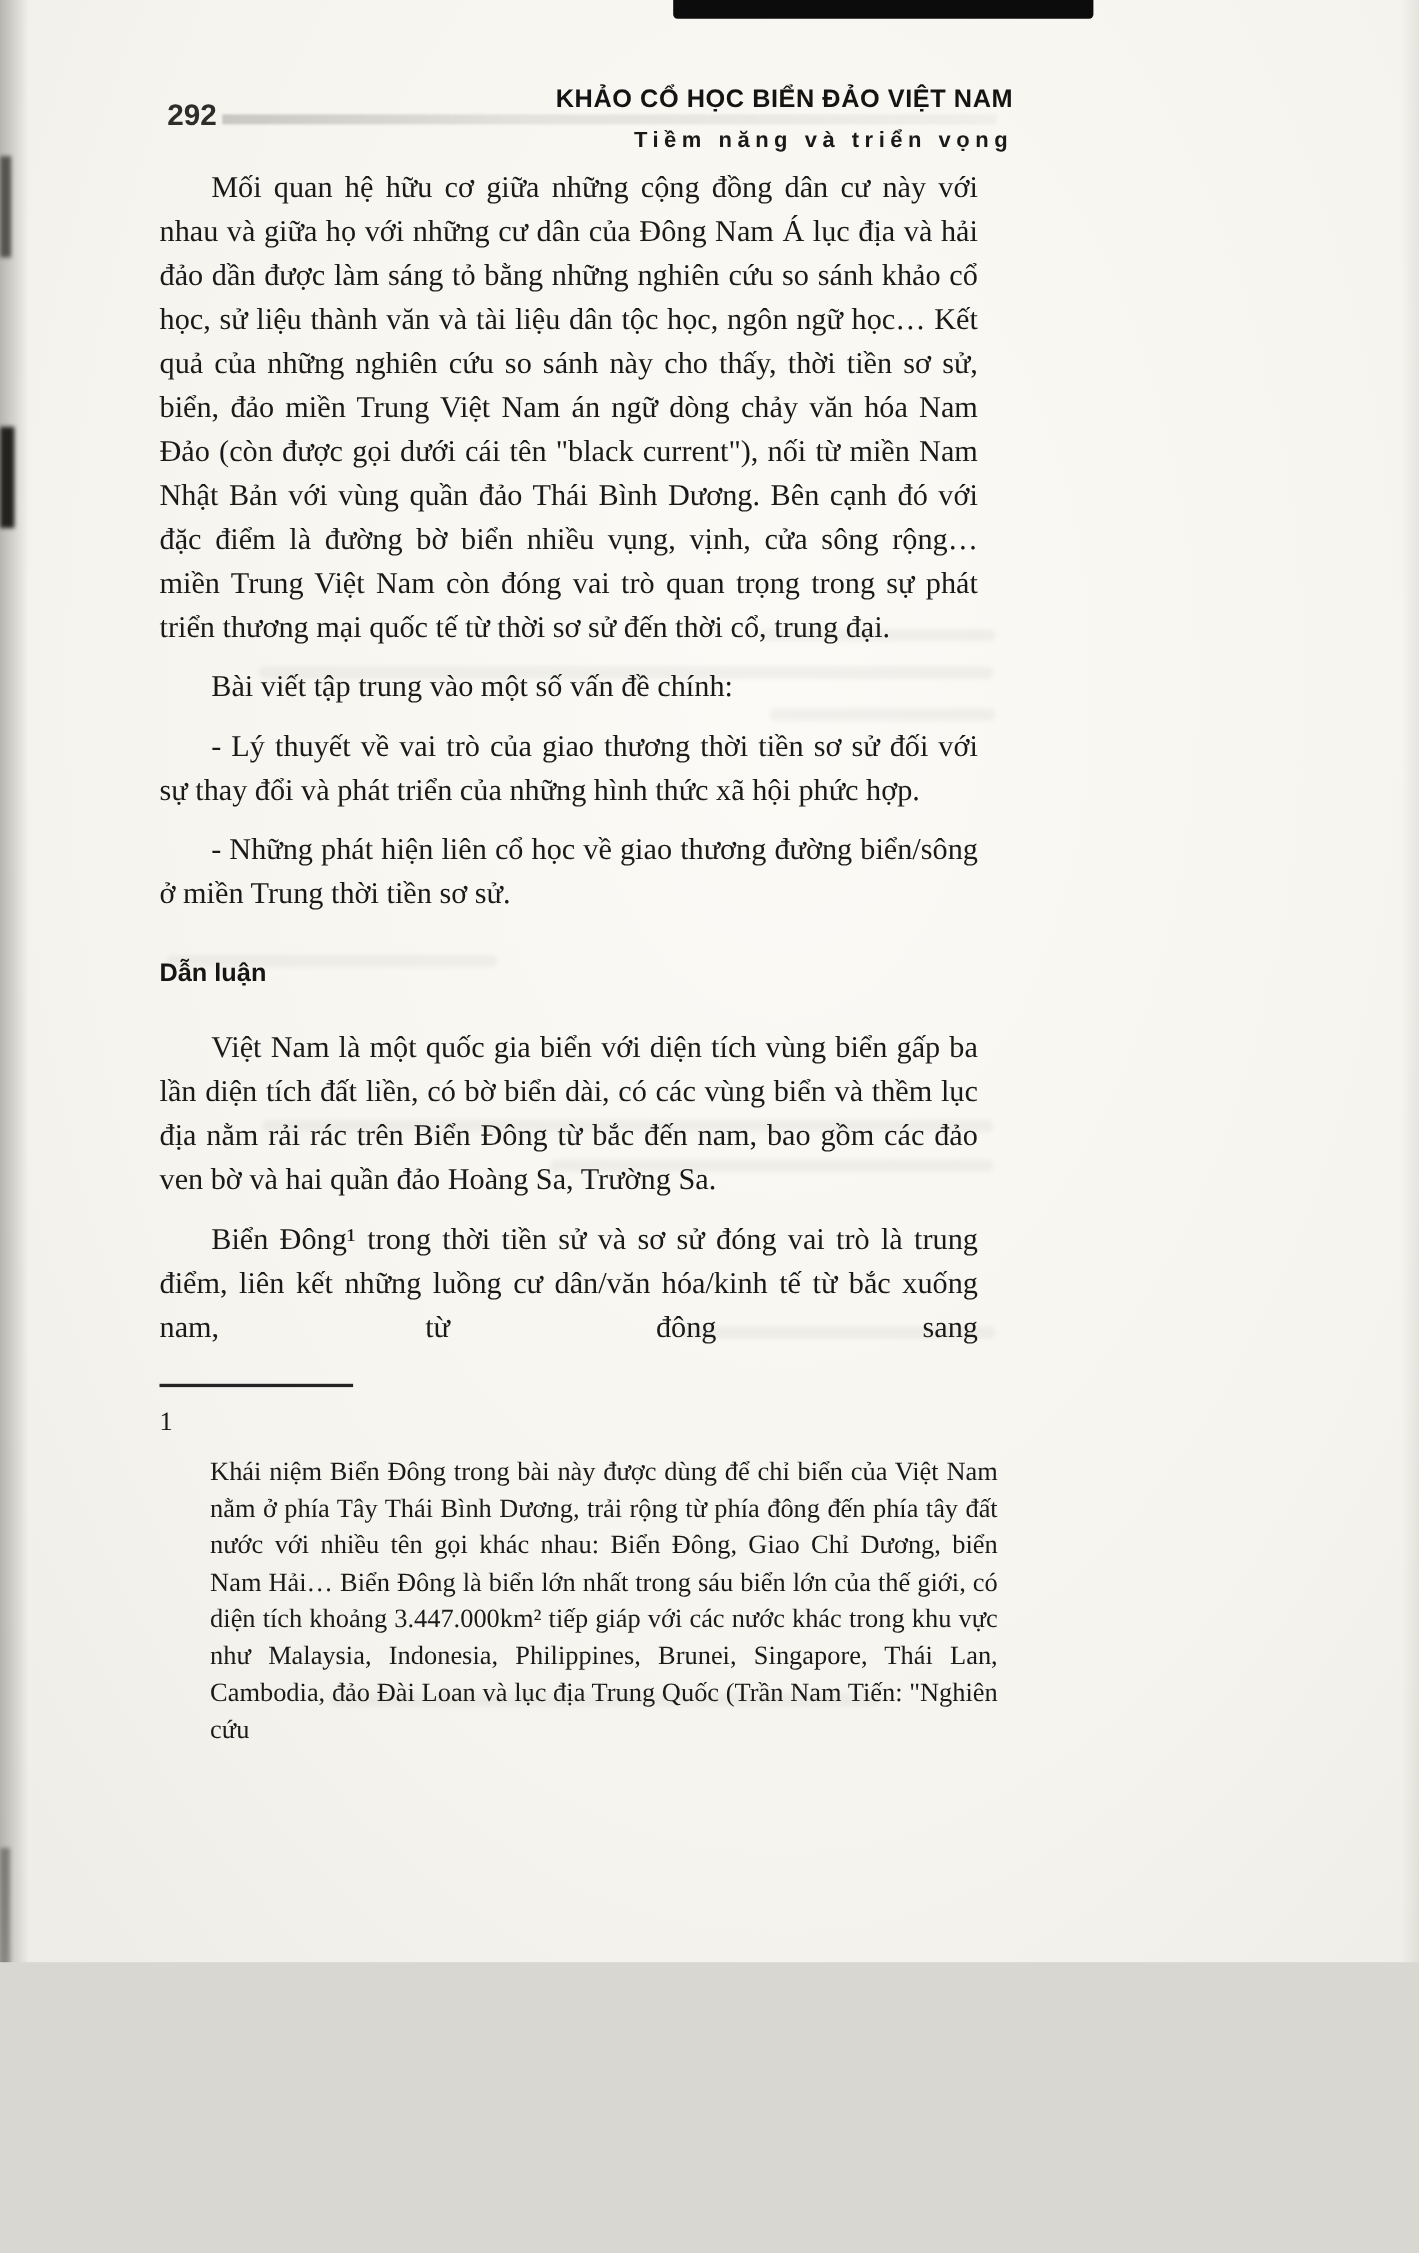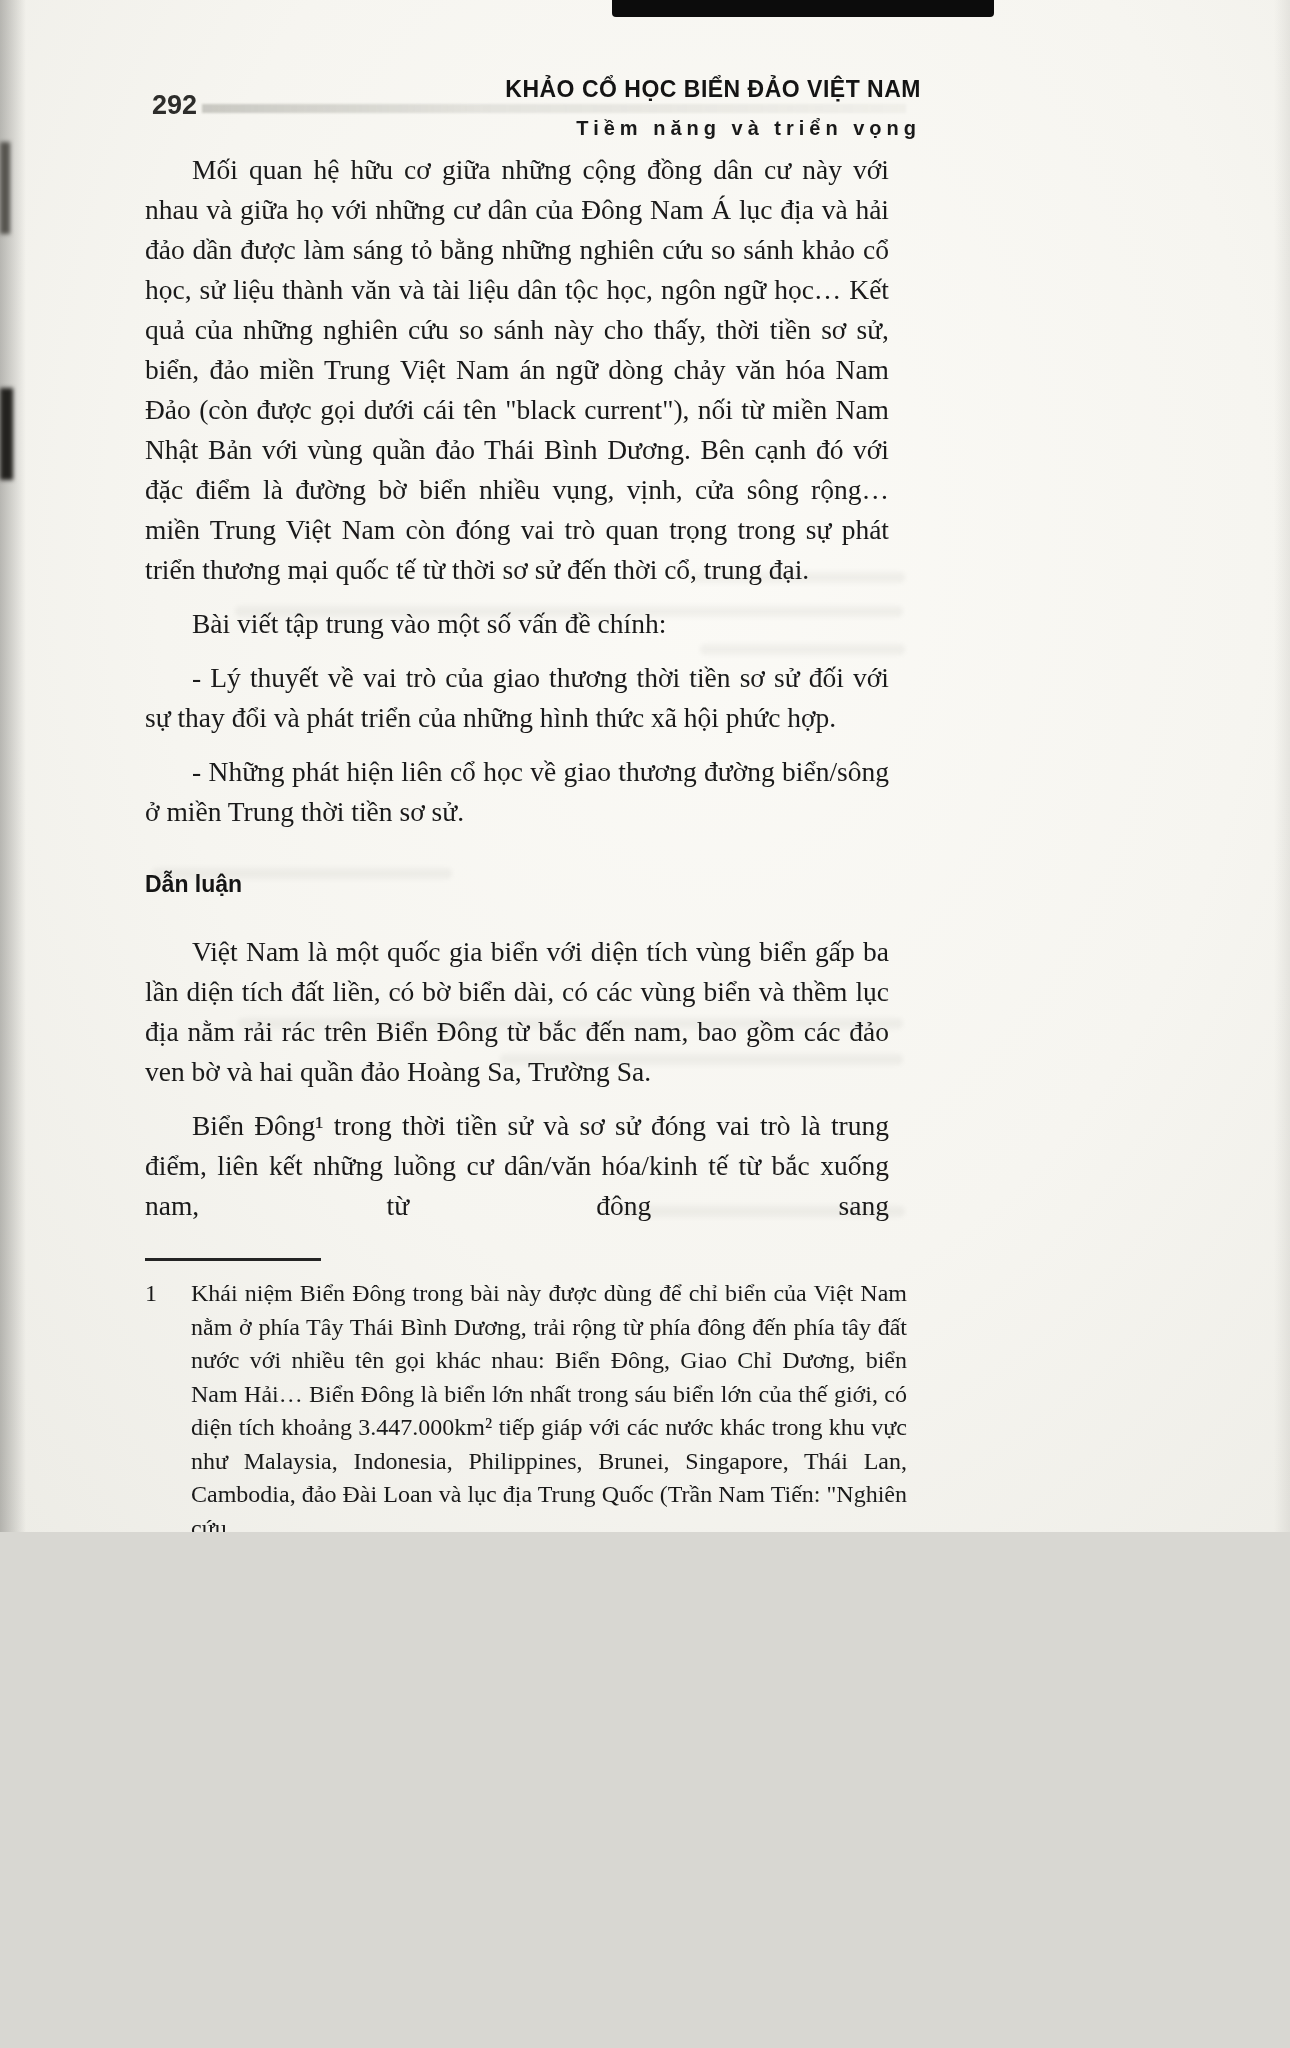--- a/index.html
+++ b/index.html
@@ -1,21 +1,21 @@
 <!DOCTYPE html>
 <html><head>
 <meta charset="utf-8">
 <style>
   * { box-sizing: border-box; }
   html, body { margin: 0; padding: 0; background: #d8d7d2; }
 
   .scan {
     position: relative;
     width: 1290px;
-    height: 1532px;
+    height: 1784px;
     overflow: hidden;
     background: radial-gradient(ellipse at 55% 35%, #fbfaf6 0%, #f6f5f0 55%, #edece6 100%);
     font-family: "Liberation Serif", "DejaVu Serif", serif;
     color: #1a1a1a;
   }
 
   
   .edge-left {
     position: absolute; left: 0; top: 0; bottom: 0; width: 26px;
     background: linear-gradient(to right, rgba(45,45,42,0.30), rgba(45,45,42,0));
@@ -81,21 +81,21 @@
     font-family: "Liberation Sans", "DejaVu Sans", sans-serif;
     font-weight: 700; font-size: 23px; color: #151515;
     margin: 32px 0 28px 0; text-indent: 0; text-align: left;
   }
 
   
   .footnote { margin-top: 32px; }
   .fn-rule { width: 176px; height: 3px; background: #242424; margin-bottom: 16px; }
   .fn-row { display: flex; font-size: 24px; line-height: 33.5px; }
   .fn-marker { flex: 0 0 46px; width: 46px; }
-  .fn-text { flex: 1; text-align: justify; text-align-last: justify; }
+  .fn-text { flex: 1; text-align: justify; text-align-last: justify; margin-top: 45px; }
 </style>
 </head>
 <body>
 
 <div class="scan">
 
   <div class="edge-left"></div>
   <div class="edge-right"></div>
   <div class="nub nub1"></div>
   <div class="nub nub2"></div>

